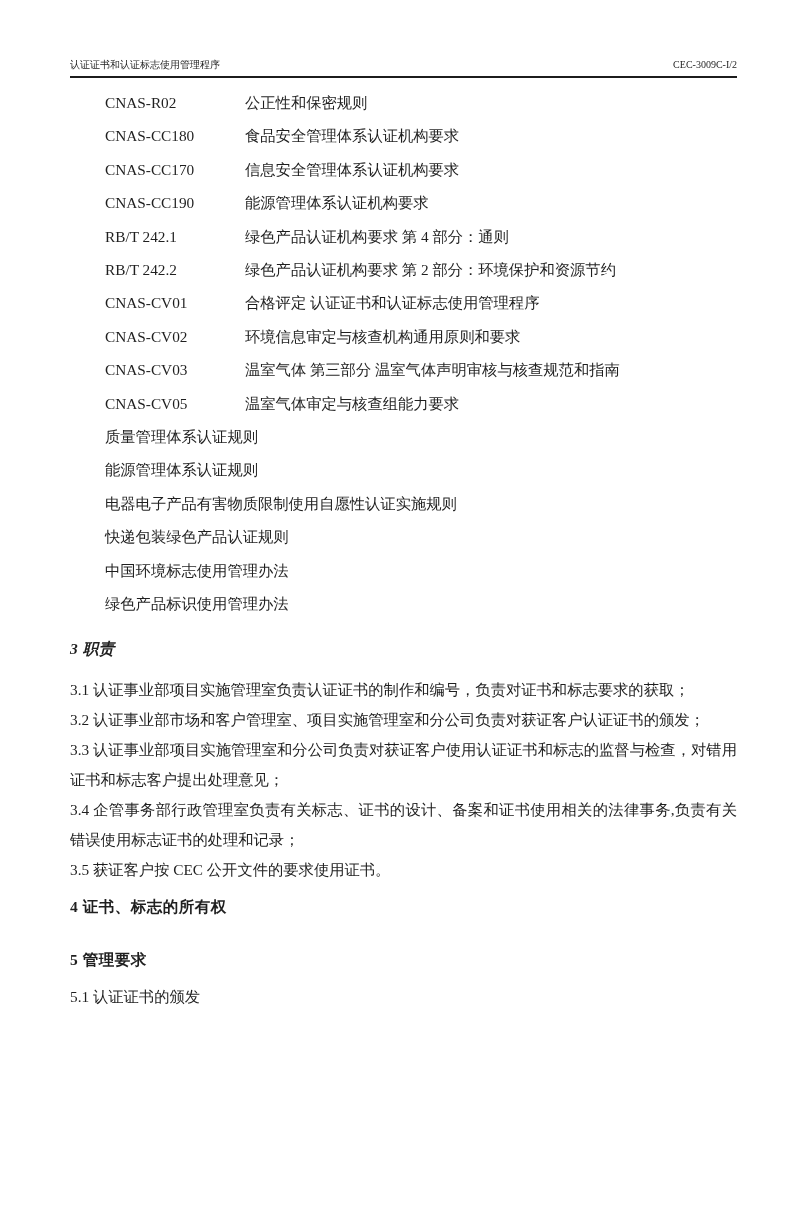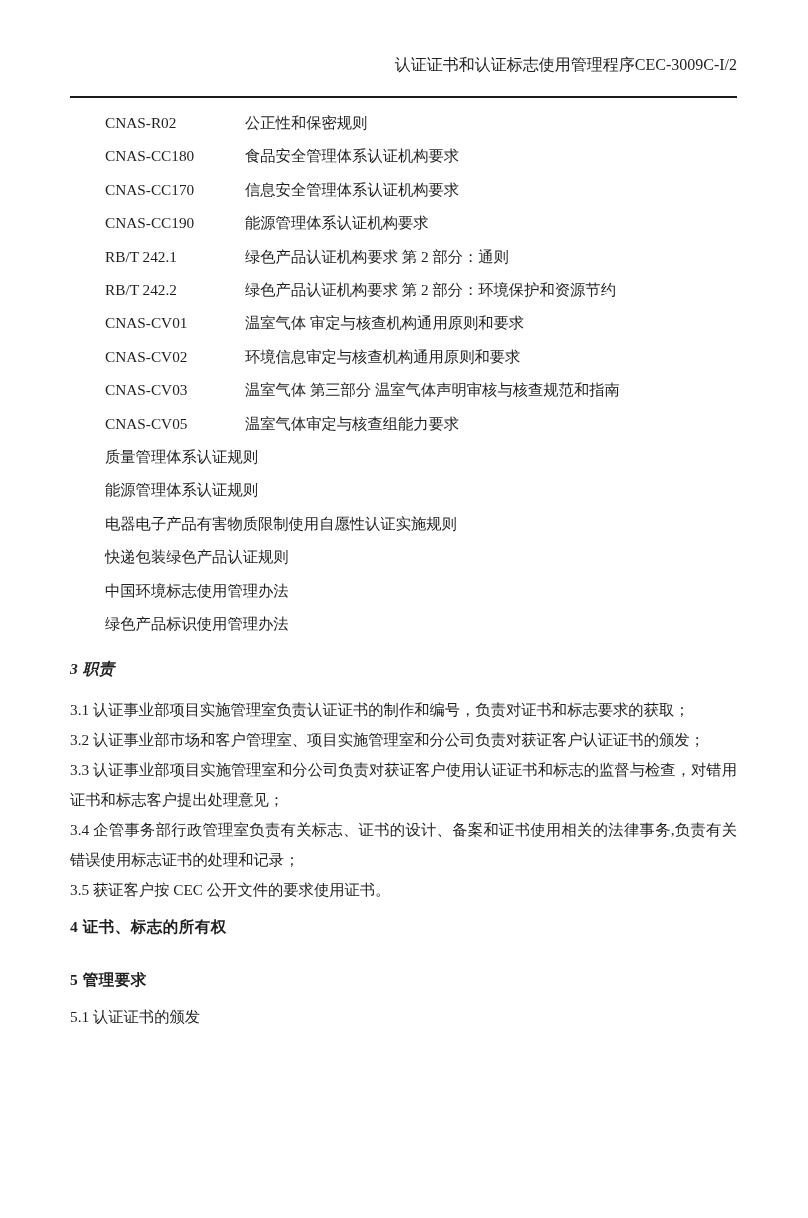--- a/index.html
+++ b/index.html
@@ -11,25 +11,25 @@
     overflow: hidden;
   }
   .page {
     box-sizing: border-box;
     width: 808px; height: 1218px;
     padding: 57px 71px 0 70px;
   }
   
   .doc-header {
     display: flex;
-    justify-content: flex-end;
+    justify-content: space-between;
     align-items: flex-end;
-    font-size: 16px;
+    font-size: 10px;
     line-height: 16px;
-    padding-bottom: 23px;
+    padding-bottom: 3px;
     border-bottom: 2px solid #1c1c1c;
   }
   
   .ref-list { margin-top: 8px; }
   .ref-row {
     display: flex;
     padding-left: 35px;
     font-size: 15.3px;
     line-height: 33.4px;
     white-space: nowrap;
@@ -84,29 +84,29 @@
     <div class="ref-row">
       <span class="ref-code">CNAS-CC170</span>
       <span class="ref-title">信息安全管理体系认证机构要求</span>
     </div>
     <div class="ref-row">
       <span class="ref-code">CNAS-CC190</span>
       <span class="ref-title">能源管理体系认证机构要求</span>
     </div>
     <div class="ref-row">
       <span class="ref-code">RB/T 242.1</span>
-      <span class="ref-title">绿色产品认证机构要求 第 2 部分：通则</span>
+      <span class="ref-title">绿色产品认证机构要求 第 4 部分：通则</span>
     </div>
     <div class="ref-row">
       <span class="ref-code">RB/T 242.2</span>
       <span class="ref-title">绿色产品认证机构要求 第 2 部分：环境保护和资源节约</span>
     </div>
     <div class="ref-row">
       <span class="ref-code">CNAS-CV01</span>
-      <span class="ref-title">温室气体 审定与核查机构通用原则和要求</span>
+      <span class="ref-title">合格评定 认证证书和认证标志使用管理程序</span>
     </div>
     <div class="ref-row">
       <span class="ref-code">CNAS-CV02</span>
       <span class="ref-title">环境信息审定与核查机构通用原则和要求</span>
     </div>
     <div class="ref-row">
       <span class="ref-code">CNAS-CV03</span>
       <span class="ref-title">温室气体 第三部分 温室气体声明审核与核查规范和指南</span>
     </div>
     <div class="ref-row">

